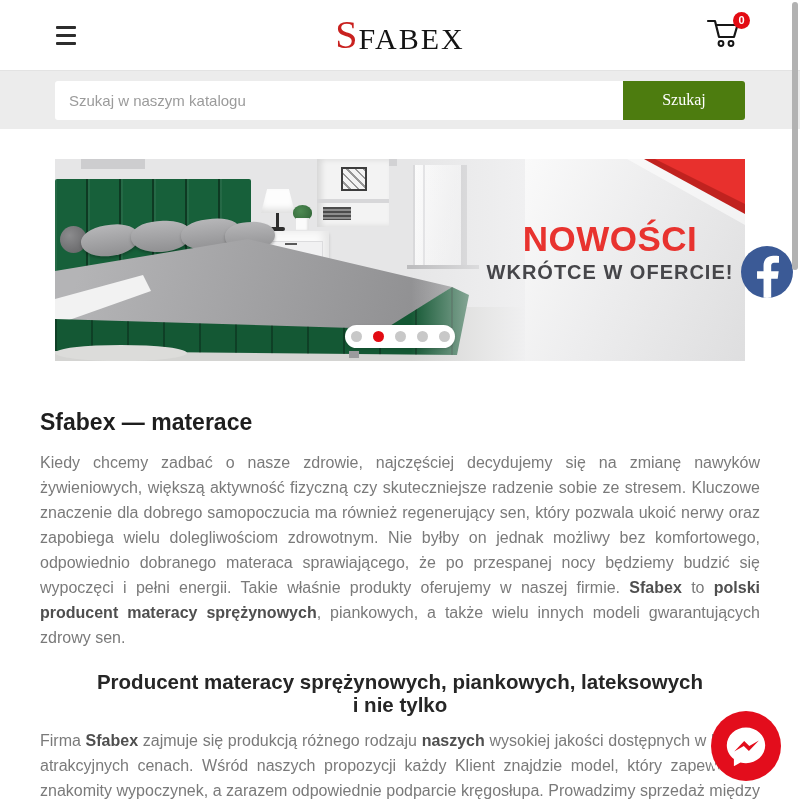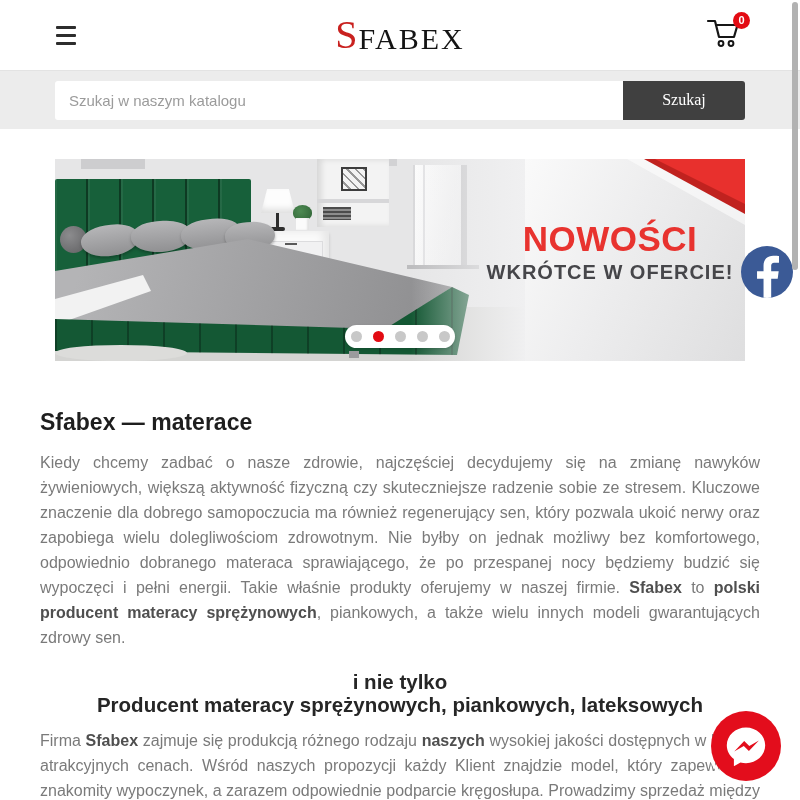--- a/index.html
+++ b/index.html
@@ -21,21 +21,21 @@
   .cart-badge { position:absolute; top:0; right:-2px; width:17px; height:17px; border-radius:50%;
     background:#e30b13; color:#fff; font-size:11px; font-weight:bold; line-height:17px; text-align:center; }
 
   
   .search-band { height:59px; background:#ececec; border-top:1px solid #e3e3e3;
     display:flex; align-items:center; }
   .search-row { display:flex; width:690px; margin:0 auto; height:39px; }
   .search-input { flex:1; border:none; outline:none; background:#fff; border-radius:3px 0 0 3px;
     padding:0 14px; font-size:15px; color:#555; }
   .search-input::placeholder { color:#9b9b9b; }
-  .search-btn { width:122px; border:none; background:#404040; color:#fff;
+  .search-btn { width:122px; border:none; background:#4d7c0f; color:#fff;
     font-family:"Liberation Serif", serif; font-size:16px; border-radius:0 3px 3px 0; cursor:pointer; }
 
   
   .banner { position:relative; width:690px; height:202px; margin:30px auto 4px 55px; overflow:hidden; background:#e9e9ea; }
   .banner .abs { position:absolute; }
 
   .photo { position:absolute; left:0; top:0; width:480px; height:202px;
     background:linear-gradient(#e6e6e7 0 148px, #d4d4d2 148px 100%); }
   .frame1 { left:26px; top:0; width:64px; height:10px; background:#cdcdcf; }
   .frame2 { left:278px; top:0; width:64px; height:7px; background:#d2d2d4; }
@@ -199,22 +199,22 @@
       <span class="dot"></span>
       <span class="dot"></span>
       <span class="dot"></span>
     </div>
 </div>
 
 <div class="content">
   <h1 class="h1">Sfabex — materace</h1>
   <p class="para"><span>Kiedy chcemy zadbać o nasze zdrowie, najczęściej decydujemy się na zmianę nawyków żywieniowych, większą aktywność fizyczną czy skuteczniejsze radzenie sobie ze stresem. Kluczowe znaczenie dla dobrego samopoczucia ma również regenerujący sen, który pozwala ukoić nerwy oraz zapobiega wielu dolegliwościom zdrowotnym. Nie byłby on jednak możliwy bez komfortowego, odpowiednio dobranego materaca sprawiającego, że po przespanej nocy będziemy budzić się wypoczęci i pełni energii. Takie właśnie produkty oferujemy w naszej firmie. </span><b>Sfabex</b><span> to </span><b>polski producent materacy sprężynowych</b><span>, piankowych, a także wielu innych modeli gwarantujących zdrowy sen.</span></p>
   <h2 class="h2">
+    <span>Producent materacy sprężynowych, piankowych, lateksowych</span>
     <span>i nie tylko</span>
-    <span>Producent materacy sprężynowych, piankowych, lateksowych</span>
   </h2>
   <p class="para"><span>Firma </span><b>Sfabex</b><span> zajmuje się produkcją różnego rodzaju </span><b>naszych</b><span> wysokiej jakości dostępnych w bardzo atrakcyjnych cenach. Wśród naszych propozycji każdy Klient znajdzie model, który zapewni mu znakomity wypoczynek, a zarazem odpowiednie podparcie kręgosłupa. Prowadzimy sprzedaż między innymi szczególnie popularnych </span></p>
 </div>
 
 <button class="fb-btn">
   <svg width="52" height="52" viewBox="0 0 36 36">
     <defs>
         <clipPath id="fbclip">
           <circle cx="18" cy="18" r="18"></circle>
         </clipPath>

